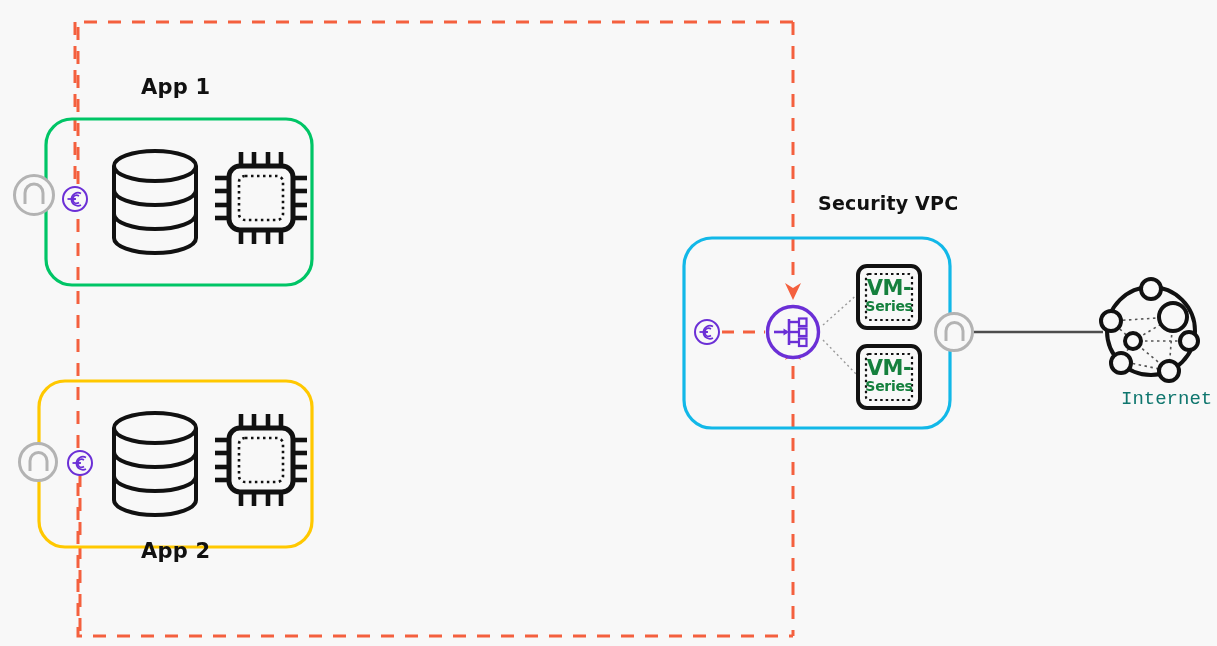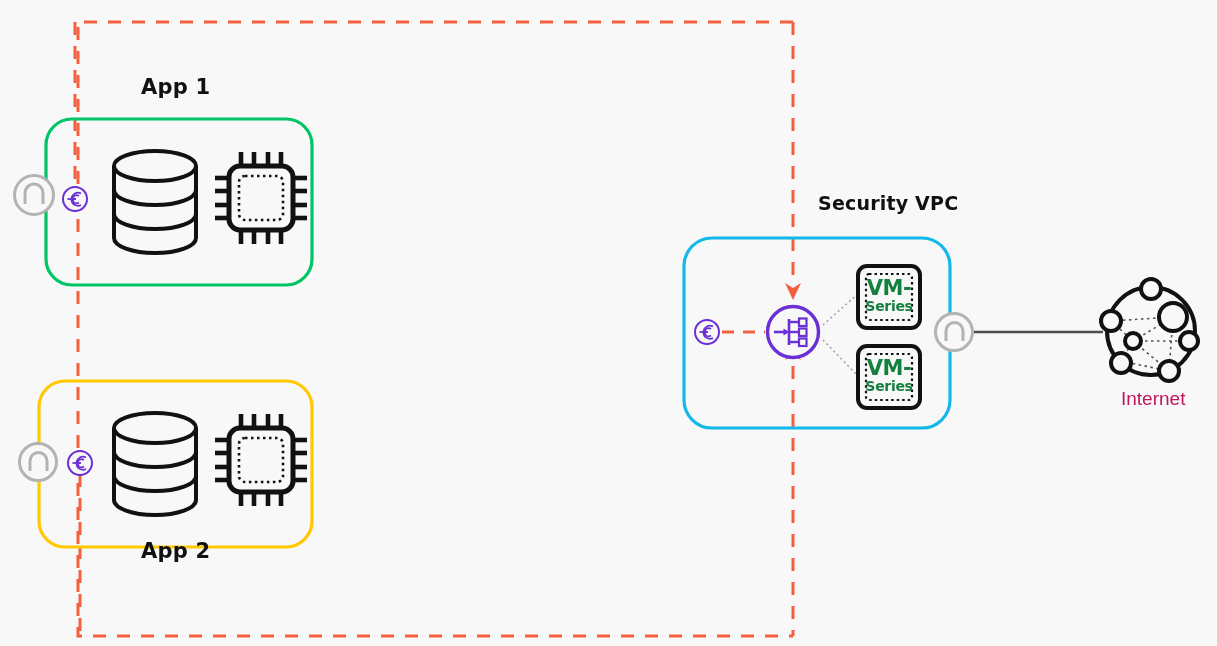--- a/index.html
+++ b/index.html
@@ -35,23 +35,23 @@
   .app-title {
     font-size: 21px;
     font-weight: bold;
   }
   .vpc-title {
     font-size: 19px;
     font-weight: bold;
   }
   .internet-label {
     position: absolute;
-    font-family: Liberation Sans, sans-serif;
+    font-family: Liberation Mono, monospace;
     font-size: 19px;
-    color: #be185d;
+    color: #0f766e;
     white-space: nowrap;
     font-weight: normal;
   }
   .vm-text {
     position: absolute;
     text-align: center;
     font-family: "DejaVu Sans", sans-serif;
     color: #15803d;
     line-height: 1.0;
     pointer-events: none;

